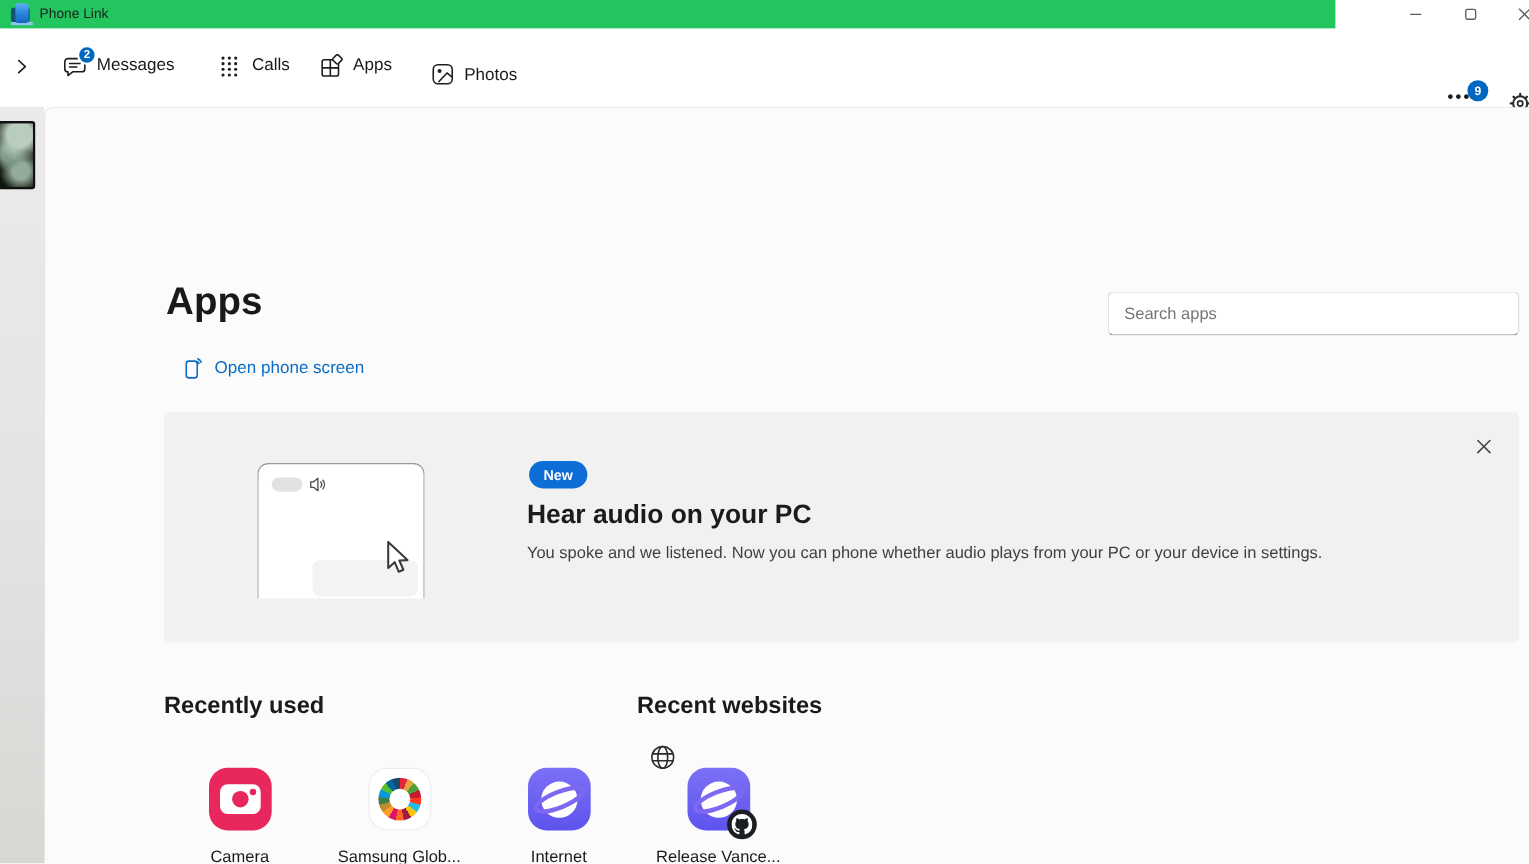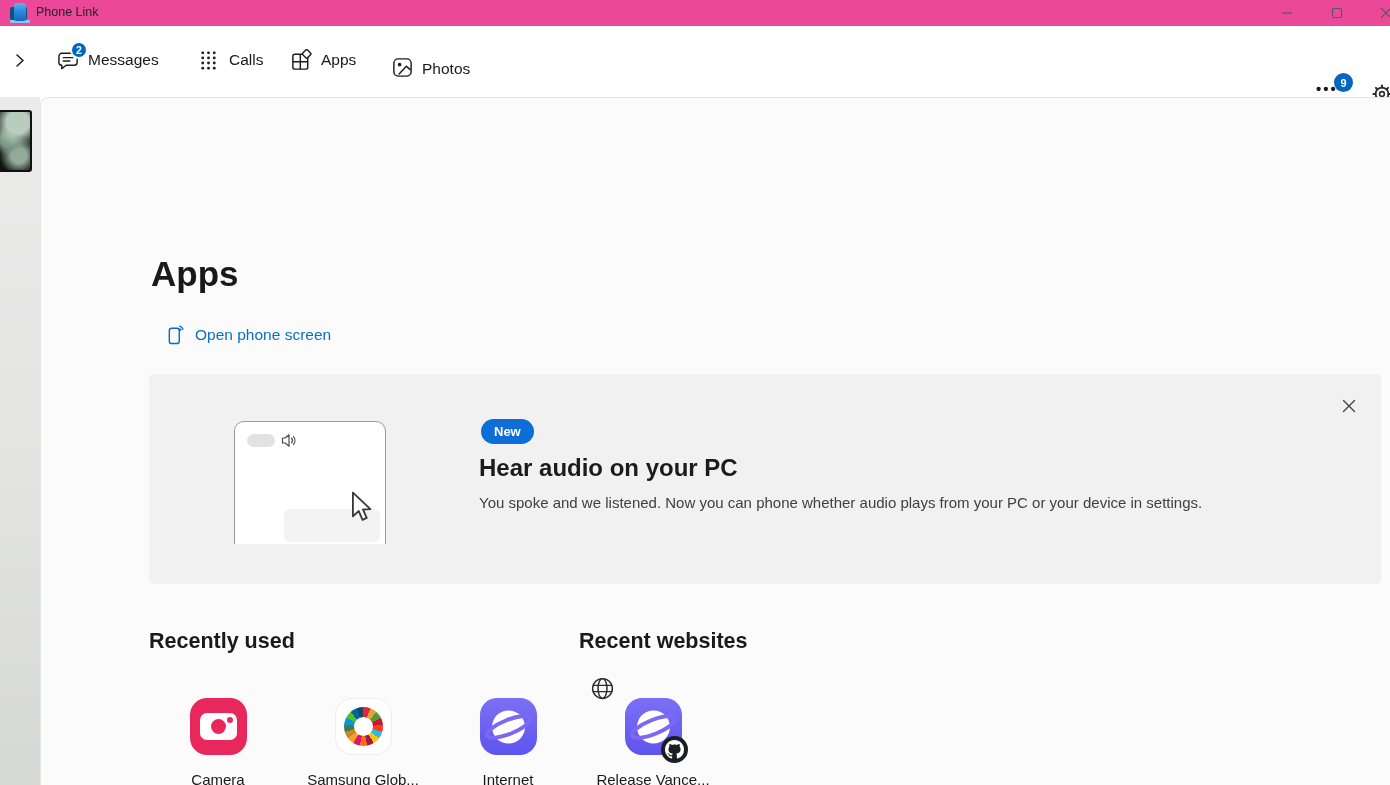--- a/index.html
+++ b/index.html
@@ -3,21 +3,21 @@
 <meta charset="utf-8">
 <style>
   * { margin:0; padding:0; box-sizing:border-box; }
   html,body { width:1390px; height:785px; }
   body {
     position:relative; overflow:hidden;
     font-family:"Liberation Sans", sans-serif;
     background:#ffffff; color:#191919;
   }
   
-  .titlebar { position:absolute; left:0; top:0; width:1390px; height:26px; background:#ec4899; }
+  .titlebar { position:absolute; left:0; top:0; width:1214px; height:26px; background:#22c55e; }
   .app-logo { position:absolute; left:10px; top:3px; width:21px; height:20px; }
   .app-logo .laptop { position:absolute; left:0; top:4px; width:17px; height:13px; background:#14527e; border-radius:2px; }
   .app-logo .base { position:absolute; left:0; bottom:0; width:20px; height:3px; background:#8ec4ea; border-radius:1px; }
   .app-logo .phone { position:absolute; left:4px; top:0; width:12px; height:18px; border-radius:2.5px;
     background:linear-gradient(180deg,#5eb2f0 0%,#2e8ae0 45%,#1566c0 100%); }
   .titlebar-title { position:absolute; left:36px; top:5px; font-size:12.5px; color:#1f1f1f; }
   .win-btn { position:absolute; top:0; width:44px; height:26px; display:flex; align-items:center; justify-content:center; }
   .win-min { left:1265px; } .win-max { left:1315px; } .win-close { left:1364px; }
   
   .nav { position:absolute; left:0; top:26px; width:1390px; height:71px; background:#fff; }
@@ -211,20 +211,21 @@
 </div>
 
 <div class="sidebar">
   <div class="phone-thumb"></div>
 </div>
 
 <div class="card">
 
   <h1 class="page-title">Apps</h1>
 
+  <input class="search-box" type="text" placeholder="Search apps" style="">
 
   <div class="open-screen">
     <svg width="19" height="21" viewBox="0 0 20 22">
       <rect x="3.5" y="4.5" width="10.5" height="16" rx="2.5" fill="none" stroke="#0b6dc7" stroke-width="1.5"></rect>
       <path d="M14.5 2.2a5.4 5.4 0 0 1 3.3 3.3" fill="none" stroke="#0b6dc7" stroke-width="1.5" stroke-linecap="round"></path>
       <path d="M14.2 5.1a2.4 2.4 0 0 1 1.5 1.5" fill="none" stroke="#0b6dc7" stroke-width="1.5" stroke-linecap="round"></path>
     </svg>
     <span class="lbl">Open phone screen</span>
   </div>
 

